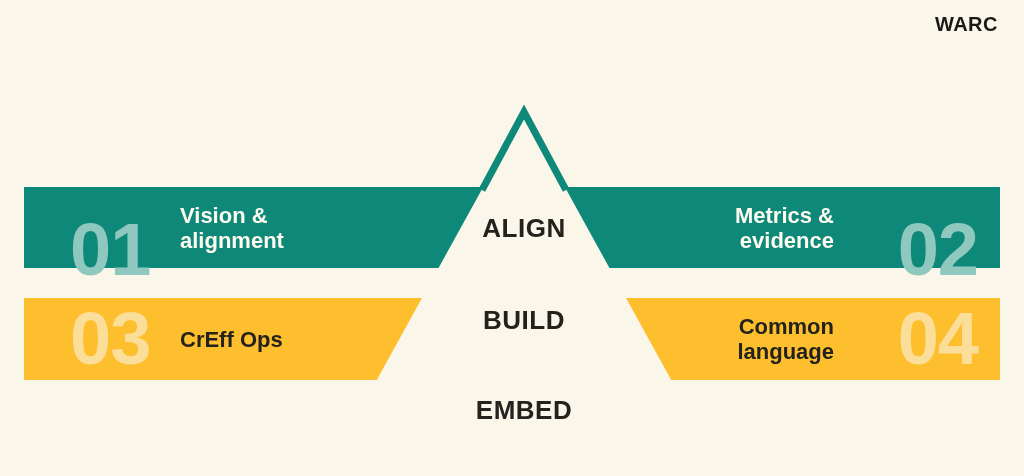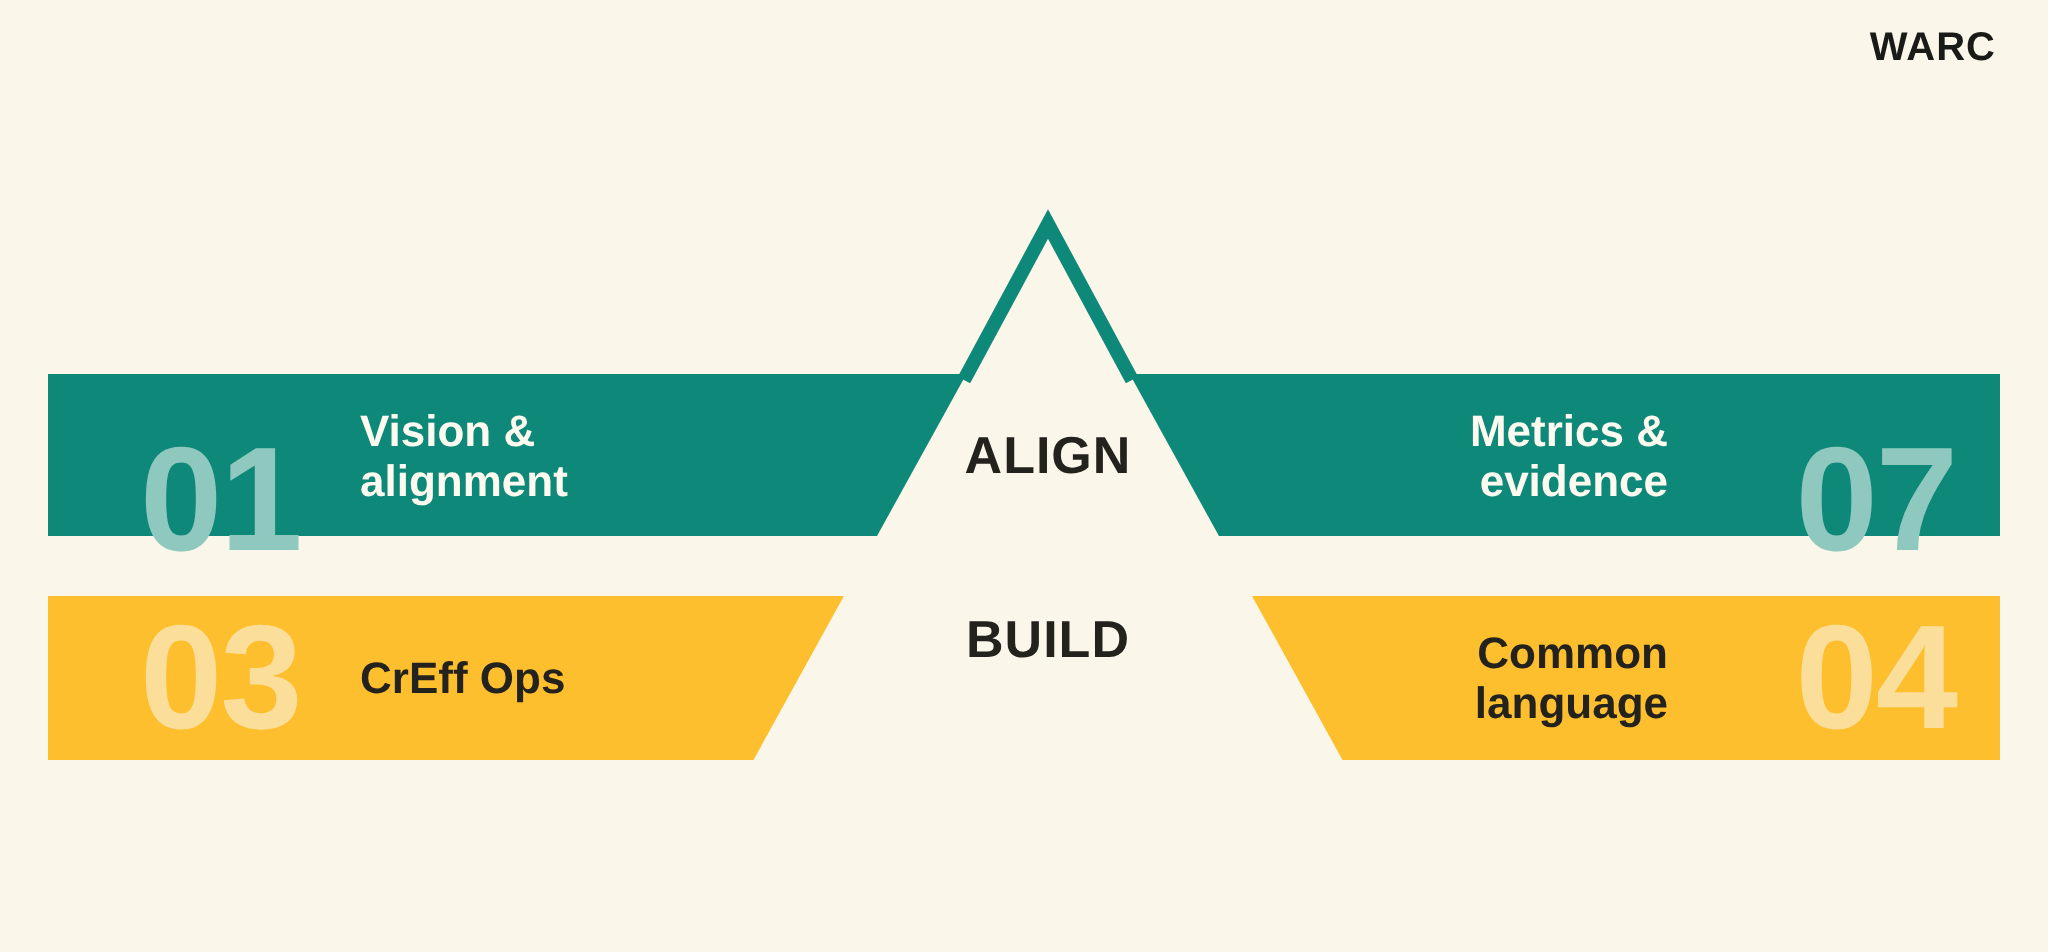--- a/index.html
+++ b/index.html
@@ -101,33 +101,34 @@
 
   <div class="logo">WARC</div>
 
 
   <div class="band band-align">
     <span class="num num-left">01</span>
     <span class="side-label left">Vision &amp;
 alignment</span>
     <span class="side-label right">Metrics &amp;
 evidence</span>
-    <span class="num num-right">07</span>
+    <span class="num num-right">02</span>
   </div>
 
   <div class="band band-build">
     <span class="num num-left">03</span>
     <span class="side-label left">CrEff Ops</span>
     <span class="side-label right">Common
 language</span>
     <span class="num num-right">04</span>
   </div>
 
 
   <svg class="pyramid-svg" viewBox="0 0 1024 476" xmlns="http://www.w3.org/2000/svg">
     <polygon points="524,113 342,443 706,443" fill="#FAF6E9"></polygon>
     <polyline points="482,190 524,112 566,190" fill="none" stroke="#0E8878" stroke-width="7" stroke-linejoin="miter"></polyline>
   </svg>
 
   <div class="stage-label stage-build">BUILD</div>
   <div class="stage-label stage-align">ALIGN</div>
+  <div class="stage-label stage-embed">EMBED</div>
 
 </div>
 
 </body></html>

